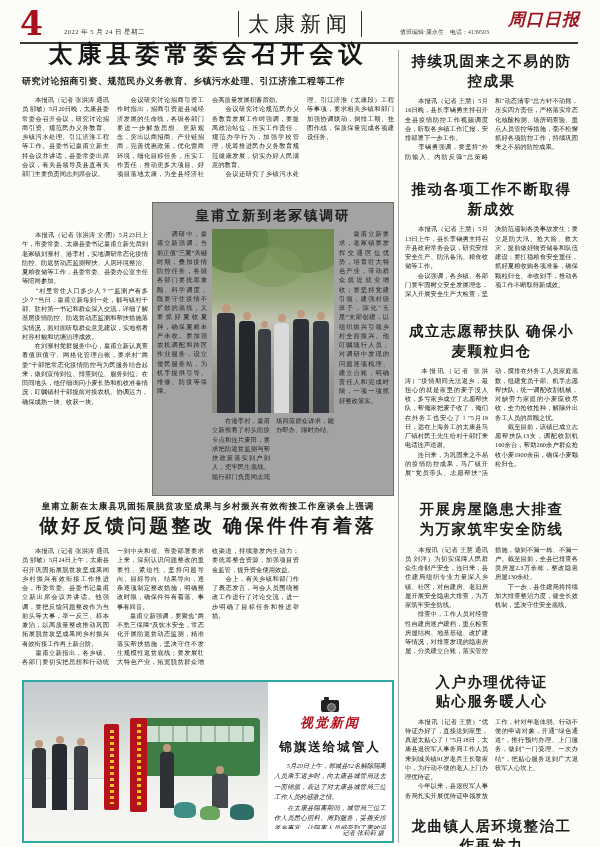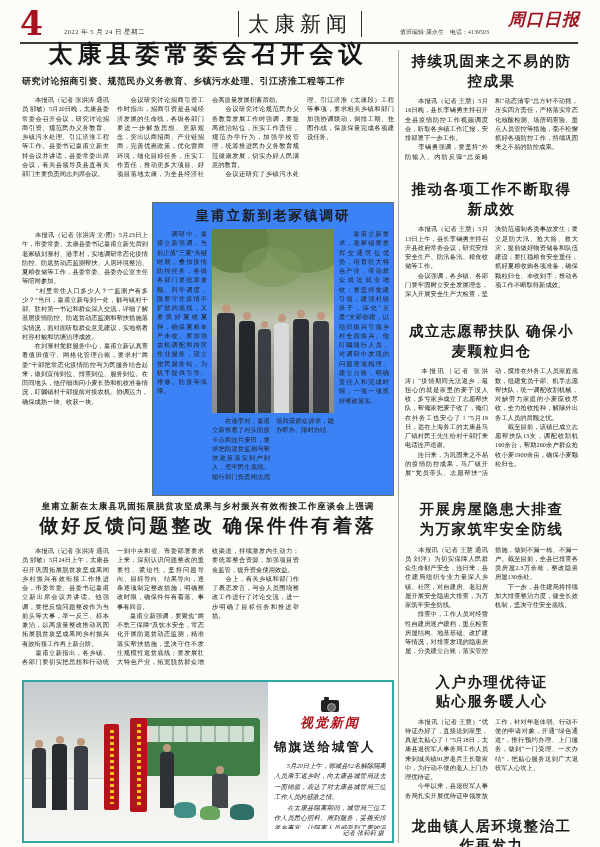--- a/index.html
+++ b/index.html
@@ -24,21 +24,21 @@
   .cols4 { column-count:4; column-gap:8px; column-fill:auto; }
   
   .lead { position:absolute; left:22px; top:38px; width:372px; }
   .lead-title { text-align:center; font-size:24px; letter-spacing:5px; font-weight:600; color:#151515; }
   .lead-sub { margin-top:5px; font-size:9px; font-weight:bold; letter-spacing:.5px; }
   .lead-body { margin-top:7px; height:86px; }
   
   .vrule { position:absolute; left:398px; top:50px; width:1px; height:793px; background:#a8a8a4; }
   
   .outerleft { position:absolute; left:22px; top:230px; width:126px; height:266px; }
-  .rbox { position:absolute; left:152px; top:202px; width:242px; height:294px; border:1px solid #6b6b68; padding:3px 4px; background:#3b82f6; }
+  .rbox { position:absolute; left:152px; top:202px; width:242px; height:294px; border:1px solid #6b6b68; padding:3px 4px; background:#a3a3a3; }
   .rbox-title { text-align:center; font-size:13.5px; font-weight:bold; letter-spacing:2px; margin:1px 0 4px; }
   .rbox-row { display:flex; gap:5px; height:254px; }
   .rbox-cl { width:50px; }
   .rbox-c { width:122px; display:flex; flex-direction:column; gap:3px; }
   .rbox-cr { flex:1; }
   .photo1 { position:relative; height:184px; overflow:hidden;
     background:linear-gradient(180deg,#76905c 0%,#89a06c 22%,#9fae86 38%,#c2c4b4 50%,#b3b2aa 62%,#96958f 82%,#8b8a84 100%); }
   .leaf { position:absolute; border-radius:50%; }
   .under2 { flex:1; column-count:2; column-gap:6px; column-fill:auto; }
   .person { position:absolute; border-radius:4px 4px 0 0; }
@@ -55,21 +55,21 @@
   
   .vn { position:absolute; left:22px; top:680px; width:372px; height:163px; border:2px solid #2fa9a3; background:#fff; display:flex; }
   .vn-photo { position:relative; width:244px; overflow:hidden;
     background:linear-gradient(180deg,#c3c9cf 0%,#d5dad6 30%,#e7eae5 52%,#f2f3ef 70%,#f6f7f4 100%); }
   .vn-right { flex:1; padding:16px 6px 3px; display:flex; flex-direction:column; }
   .vn-logo { display:flex; flex-direction:column; align-items:center; gap:2px; margin-top:2px; }
   .cam { position:relative; width:18px; height:12px; background:#222; border-radius:2px; }
   .cam::before { content:""; position:absolute; left:5.5px; top:2.5px; width:7px; height:7px; border-radius:50%; background:#666; border:1.5px solid #aaa; }
   .cam::after { content:""; position:absolute; top:-3px; left:3px; width:5px; height:3px; background:#222; border-radius:1px; }
   .vn-logotext { font-size:13px; font-weight:bold; font-style:italic; color:#b0101c; letter-spacing:2px; }
-  .vn-title { font-size:12.5px; font-weight:bold; letter-spacing:2px; margin-top:7px; }
+  .vn-title { text-align:center; font-size:12.5px; font-weight:bold; letter-spacing:2px; margin-top:7px; }
   .vn-body { margin-top:5px; font-size:6.4px; font-style:italic; line-height:1.62; text-align:justify; white-space:pre-line; overflow:hidden; }
   .vn-byline { margin-top:auto; text-align:right; font-size:6.4px; font-style:italic; padding-right:2px; }
   .bus { position:absolute; right:8px; top:36px; width:122px; height:58px; background:#3f7d46; border-radius:4px; }
   .bus-win { position:absolute; left:6px; top:8px; right:6px; height:16px; background:#cfe0d2;
     background-image:repeating-linear-gradient(90deg,#9db8a0 0 2px,transparent 2px 14px); border-radius:2px; }
   .banner { position:absolute; background:#b5121c; border-radius:2px; }
   .banner .ystripe { position:absolute; left:50%; top:6px; bottom:6px; width:4px; transform:translateX(-50%);
     background:repeating-linear-gradient(180deg,#f5c518 0 3px,transparent 3px 6px); }
   .bag { position:absolute; border-radius:40% 40% 30% 30%; }
   .fence { position:absolute; left:0; top:96px; width:86px; height:18px; background:#f3f4f1; border-top:1px solid #cfd2cd; }

